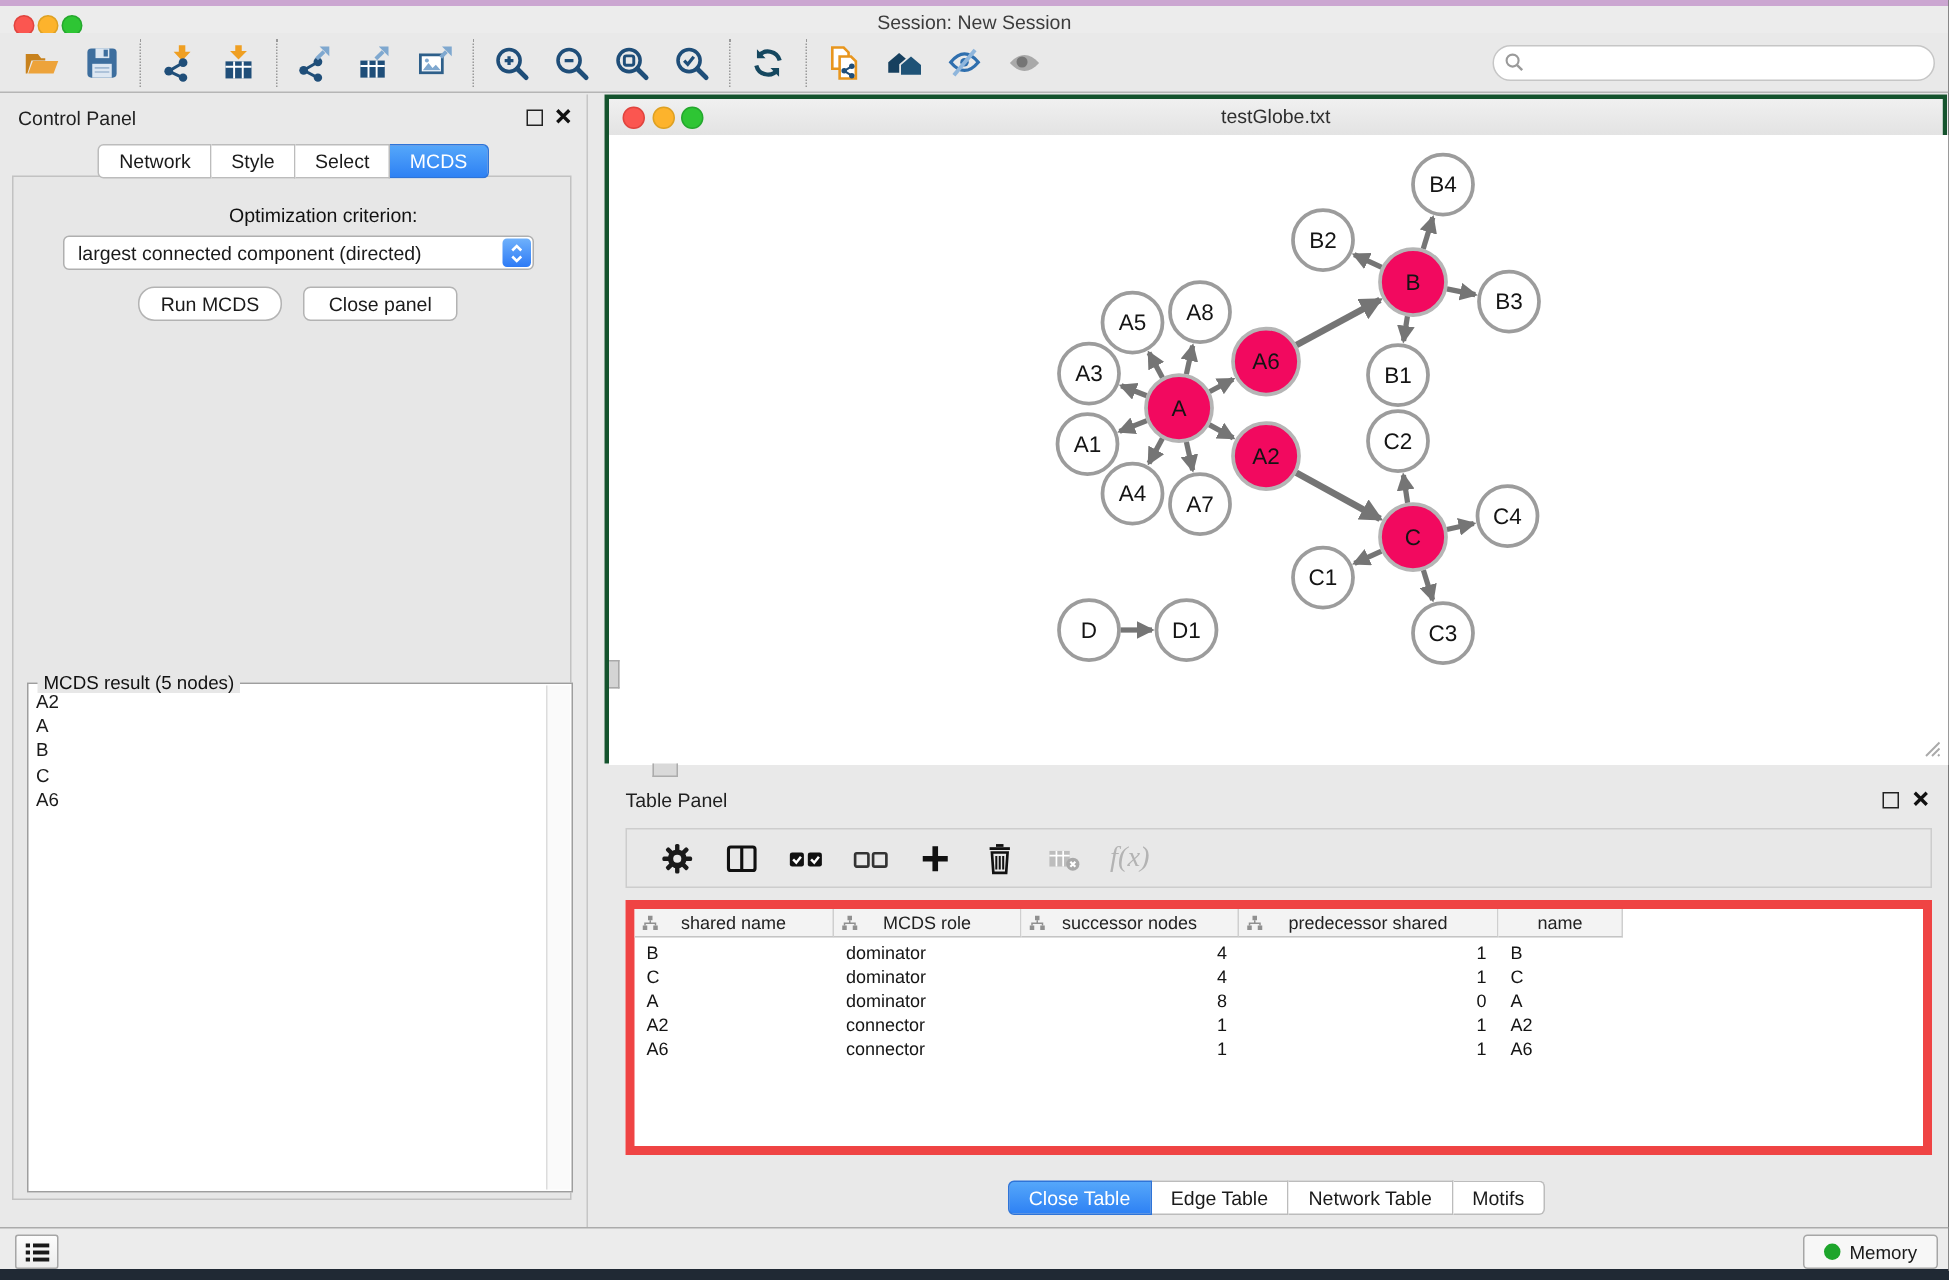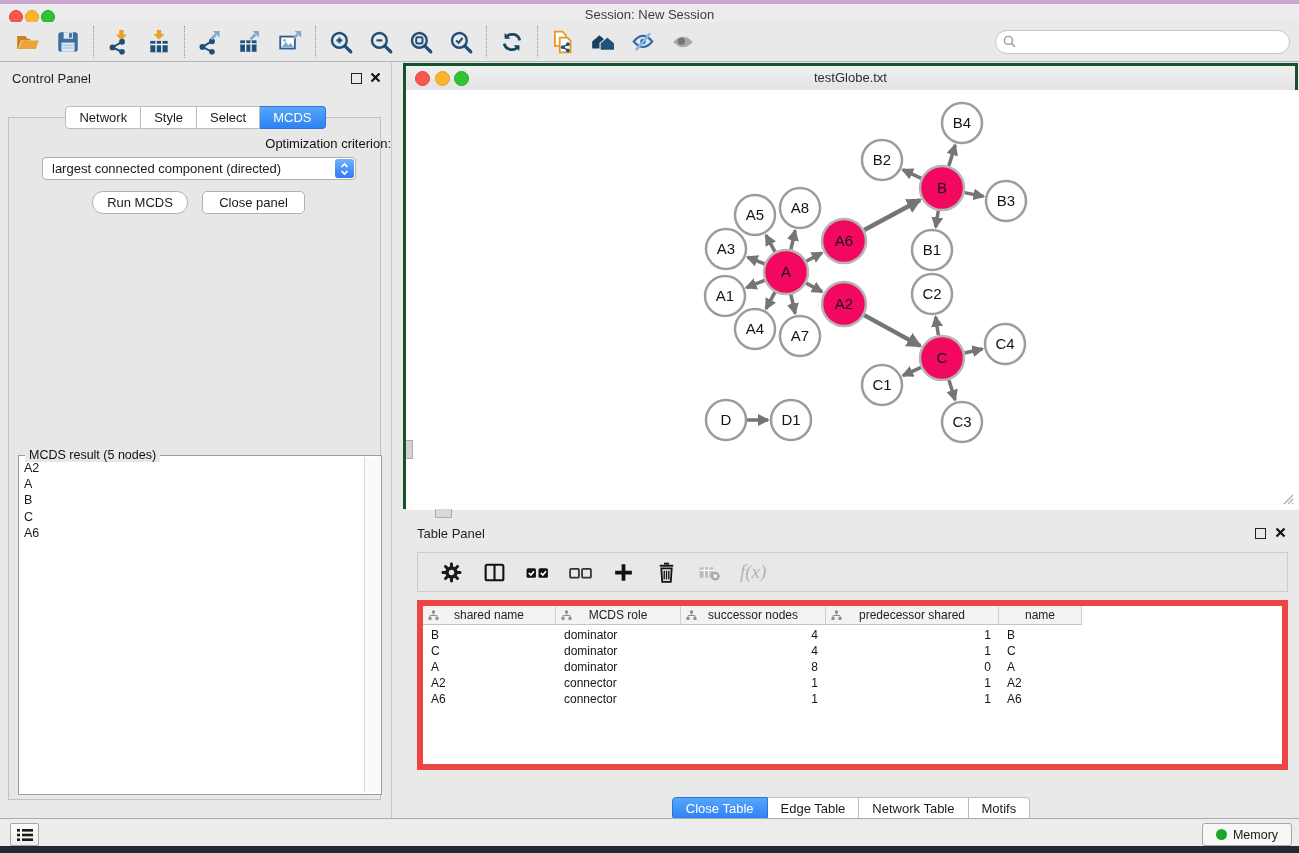--- a/index.html
+++ b/index.html
@@ -25,26 +25,26 @@
   .search-wrap input{border:none;outline:none;flex:1;font-size:13px;background:transparent;padding:0 8px 0 4px;height:18px;}
   
   #control-panel{position:absolute;left:0;top:63px;width:391px;height:749px;}
   #control-panel .cp-title{position:absolute;left:12px;top:8px;font-size:13px;color:#1f1f1f;}
   .float-btn{position:absolute;width:9px;height:9px;border:1.5px solid #222;background:transparent;}
   .panel-x{position:absolute;}
   #control-panel .float-btn{right:29px;top:10px;}
   #control-panel .panel-x{right:10px;top:9px;}
   .seg-tabs{position:absolute;top:33px;left:0;right:0;display:flex;justify-content:center;z-index:3;}
   .seg-tab{height:21px;line-height:21px;padding:0 13px;background:#fff;border:1px solid #BCBCBC;border-left:none;
-           font-size:13px;color:#1a1a1a;margin-top:10px;}
+           font-size:13px;color:#1a1a1a;}
   .seg-tab:first-child{border-left:1px solid #BCBCBC;border-radius:4px 0 0 4px;}
   .seg-tab:last-child{border-radius:0 4px 4px 0;}
   .seg-tab.active{background:linear-gradient(#55A7FA,#2E81F4);border-color:#2E74D8;color:#fff;}
   .cp-box{position:absolute;left:8px;top:54px;width:373px;height:683px;background:#E7E7E7;border:1px solid #C2C2C2;box-sizing:border-box;}
-  .opt-label{position:absolute;left:0;right:0;top:73px;text-align:right;font-size:13px;color:#111;padding-left:40px;}
+  .opt-label{position:absolute;left:0;right:0;top:73px;text-align:center;font-size:13px;color:#111;padding-left:40px;}
   .dropdown{position:absolute;left:42px;top:94px;width:314px;height:23px;background:#fff;border:1px solid #AFAFAF;
             border-radius:4px;box-sizing:border-box;font-size:13px;display:flex;align-items:center;padding-left:9px;}
   .dd-stepper{position:absolute;right:1px;top:1px;bottom:1px;width:19px;border-radius:3px;
               background:linear-gradient(#6FB1FB,#2E7BF6);display:flex;align-items:center;justify-content:center;}
   .btn{position:absolute;height:23px;background:#fff;border:1px solid #B3B3B3;border-radius:5px;font-size:13px;
        display:flex;align-items:center;justify-content:center;box-sizing:border-box;}
   .fieldset{position:absolute;left:18px;top:392px;width:364px;height:340px;border:1px solid #9E9E9E;background:#fff;box-sizing:border-box;}
   .fieldset .legend{position:absolute;left:6px;top:-8px;background:#E7E7E7;padding:0 4px;font-size:12.5px;color:#111;}
   .mcds-list{position:absolute;left:2px;top:4px;bottom:2px;right:17px;font-size:12.5px;line-height:16.2px;padding-left:3px;overflow:hidden;}
   .mcds-scroll{position:absolute;right:1px;top:1px;bottom:1px;width:15px;background:#FAFAFA;border-left:1px solid #DCDCDC;}

